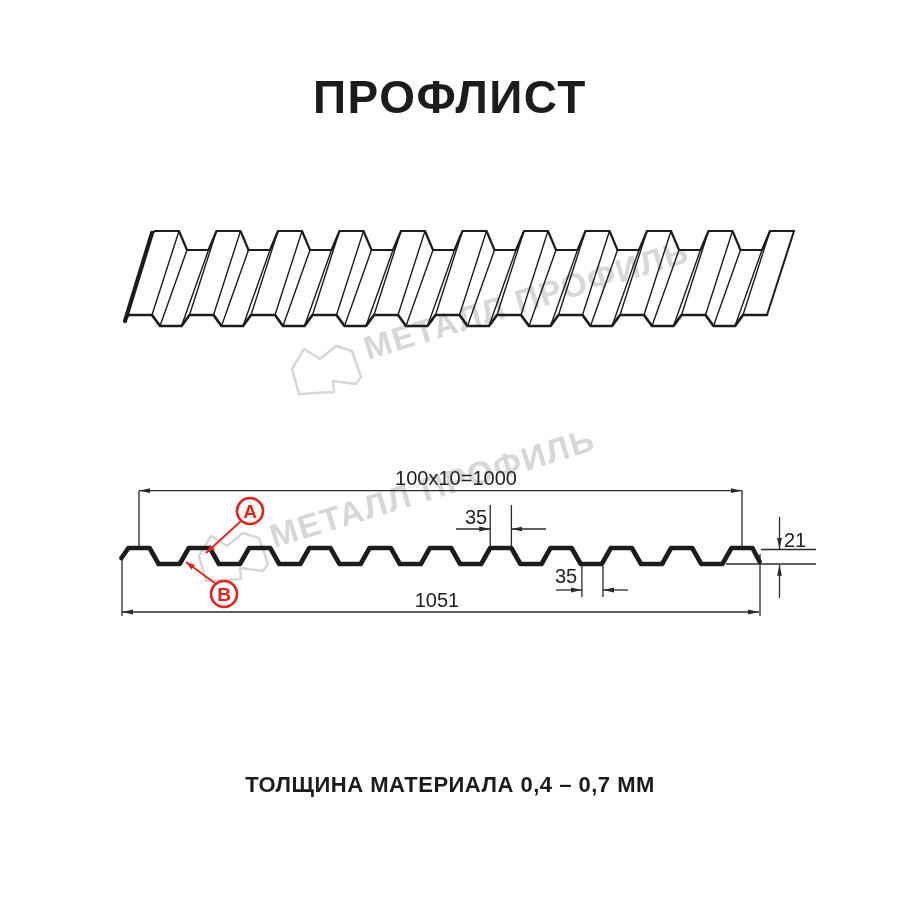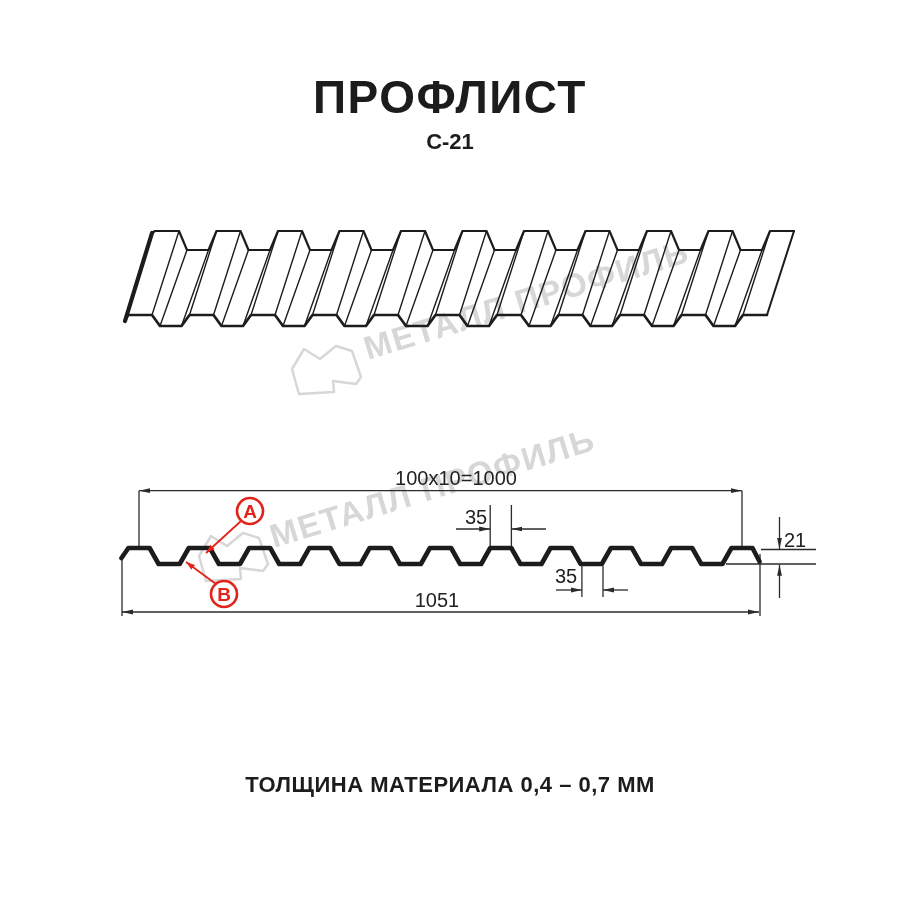--- a/index.html
+++ b/index.html
@@ -19,21 +19,20 @@
   .red-line{stroke:var(--red,#e2231a);stroke-width:1.8;fill:none;}
   .red-circ{stroke:var(--red,#e2231a);stroke-width:2.6;fill:none;}
   .callout-text{font-size:19px;font-weight:700;fill:var(--red,#e2231a);text-anchor:middle;}
 </style>
 </head>
 <body>
 
 <div class="page">
 
   <div class="abs-center title">ПРОФЛИСТ</div>
-  <div class="abs-center subtitle">С-21</div>
 
   <svg class="stage" width="900" height="900" viewBox="0 0 900 900">
     <defs>
       <marker id="arrow-dim" markerUnits="userSpaceOnUse" markerWidth="11" markerHeight="6" viewBox="0 0 11 6" refX="11" refY="3" orient="auto-start-reverse">
         <path d="M11,3 L0,0.6 L0,5.4 Z" fill="#2b2b2b"></path>
       </marker>
       <marker id="arrow-red" markerUnits="userSpaceOnUse" markerWidth="9" markerHeight="7" viewBox="0 0 9 7" refX="9" refY="3.5" orient="auto-start-reverse">
         <path d="M9,3.5 L0,0.5 L0,6.5 Z" fill="#e2231a"></path>
       </marker>
       <polygon id="mp-logo" class="wm-logo" points="297,387 292,369 304,349 320,359 336,346 352,351 361,377 356,384 333,381 334,392 299,394"></polygon>

